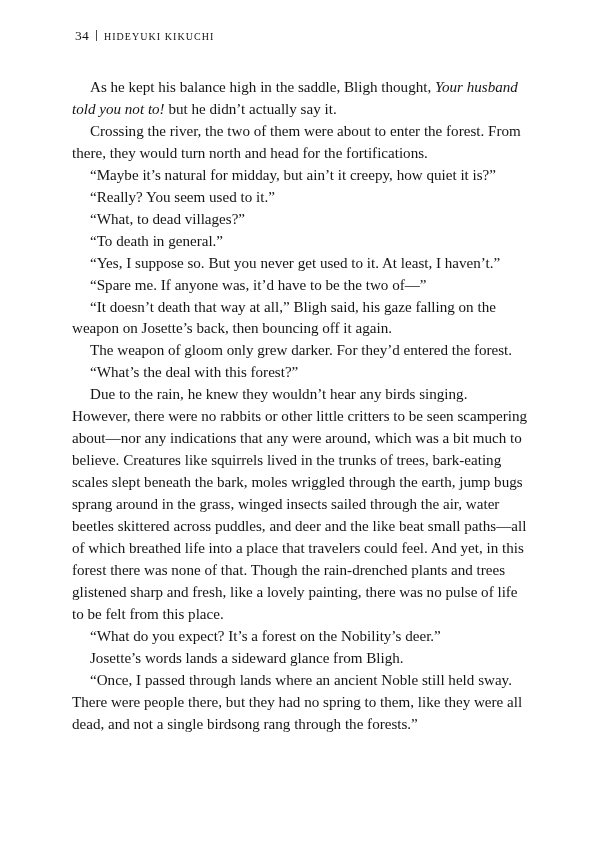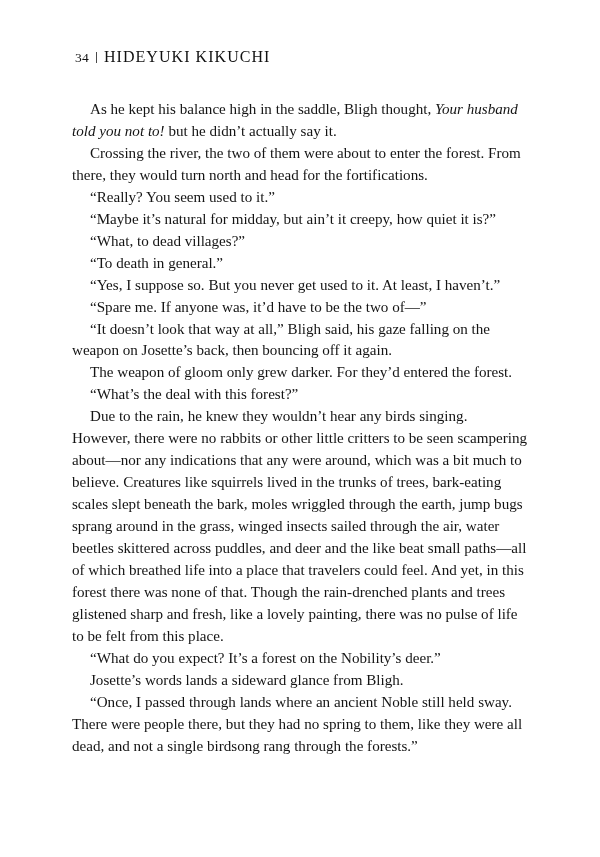--- a/index.html
+++ b/index.html
@@ -12,21 +12,21 @@
     background: #ffffff;
     font-family: "Liberation Serif", serif;
     color: #1a1a1a;
     overflow: hidden;
   }
   .page {
     position: relative;
     width: 600px;
     height: 857px;
     box-sizing: border-box;
-    padding: 48px 72px 40px 72px;
+    padding: 28px 72px 40px 72px;
   }
   .running-head {
     display: flex;
     align-items: baseline;
     gap: 7px;
     margin: 0 0 30px 3px;
     font-family: "Liberation Serif", serif;
   }
   .folio {
     font-size: 13.5px;
@@ -35,21 +35,21 @@
   }
   .rule {
     display: inline-block;
     width: 1px;
     height: 11px;
     background: #4a4a4a;
     position: relative;
     top: 1px;
   }
   .author {
-    font-size: 16px;
+    font-size: 10px;
     letter-spacing: 1.05px;
     text-transform: uppercase;
     color: #111;
     font-variant: small-caps;
   }
   .body-text {
     font-size: 15.1px;
     line-height: 1.455;
     text-align: left;
     color: #141414;
@@ -71,27 +71,27 @@
 
   <div class="running-head">
     <span class="folio">34</span>
     <span class="rule"></span>
     <span class="author">Hideyuki Kikuchi</span>
   </div>
 
   <div class="body-text">
       <p>As he kept his balance high in the saddle, Bligh thought, <em>Your husband told you not to!</em> but he didn’t actually say it.</p>
       <p>Crossing the river, the two of them were about to enter the forest. From there, they would turn north and head for the fortifications.</p>
+      <p>“Maybe it’s natural for midday, but ain’t it creepy, how quiet it is?”</p>
       <p>“Really? You seem used to it.”</p>
-      <p>“Maybe it’s natural for midday, but ain’t it creepy, how quiet it is?”</p>
       <p>“What, to dead villages?”</p>
       <p>“To death in general.”</p>
       <p>“Yes, I suppose so. But you never get used to it. At least, I haven’t.”</p>
       <p>“Spare me. If anyone was, it’d have to be the two of—”</p>
-      <p>“It doesn’t look that way at all,” Bligh said, his gaze falling on the weapon on Josette’s back, then bouncing off it again.</p>
+      <p>“It doesn’t death that way at all,” Bligh said, his gaze falling on the weapon on Josette’s back, then bouncing off it again.</p>
       <p>The weapon of gloom only grew darker. For they’d entered the forest.</p>
       <p>“What’s the deal with this forest?”</p>
       <p>Due to the rain, he knew they wouldn’t hear any birds singing. However, there were no rabbits or other little critters to be seen scampering about—nor any indications that any were around, which was a bit much to believe. Creatures like squirrels lived in the trunks of trees, bark-eating scales slept beneath the bark, moles wriggled through the earth, jump bugs sprang around in the grass, winged insects sailed through the air, water beetles skittered across puddles, and deer and the like beat small paths—all of which breathed life into a place that travelers could feel. And yet, in this forest there was none of that. Though the rain-drenched plants and trees glistened sharp and fresh, like a lovely painting, there was no pulse of life to be felt from this place.</p>
       <p>“What do you expect? It’s a forest on the Nobility’s deer.”</p>
       <p>Josette’s words lands a sideward glance from Bligh.</p>
       <p>“Once, I passed through lands where an ancient Noble still held sway. There were people there, but they had no spring to them, like they were all dead, and not a single birdsong rang through the forests.”</p>
     </div>
 
 </div>
 

